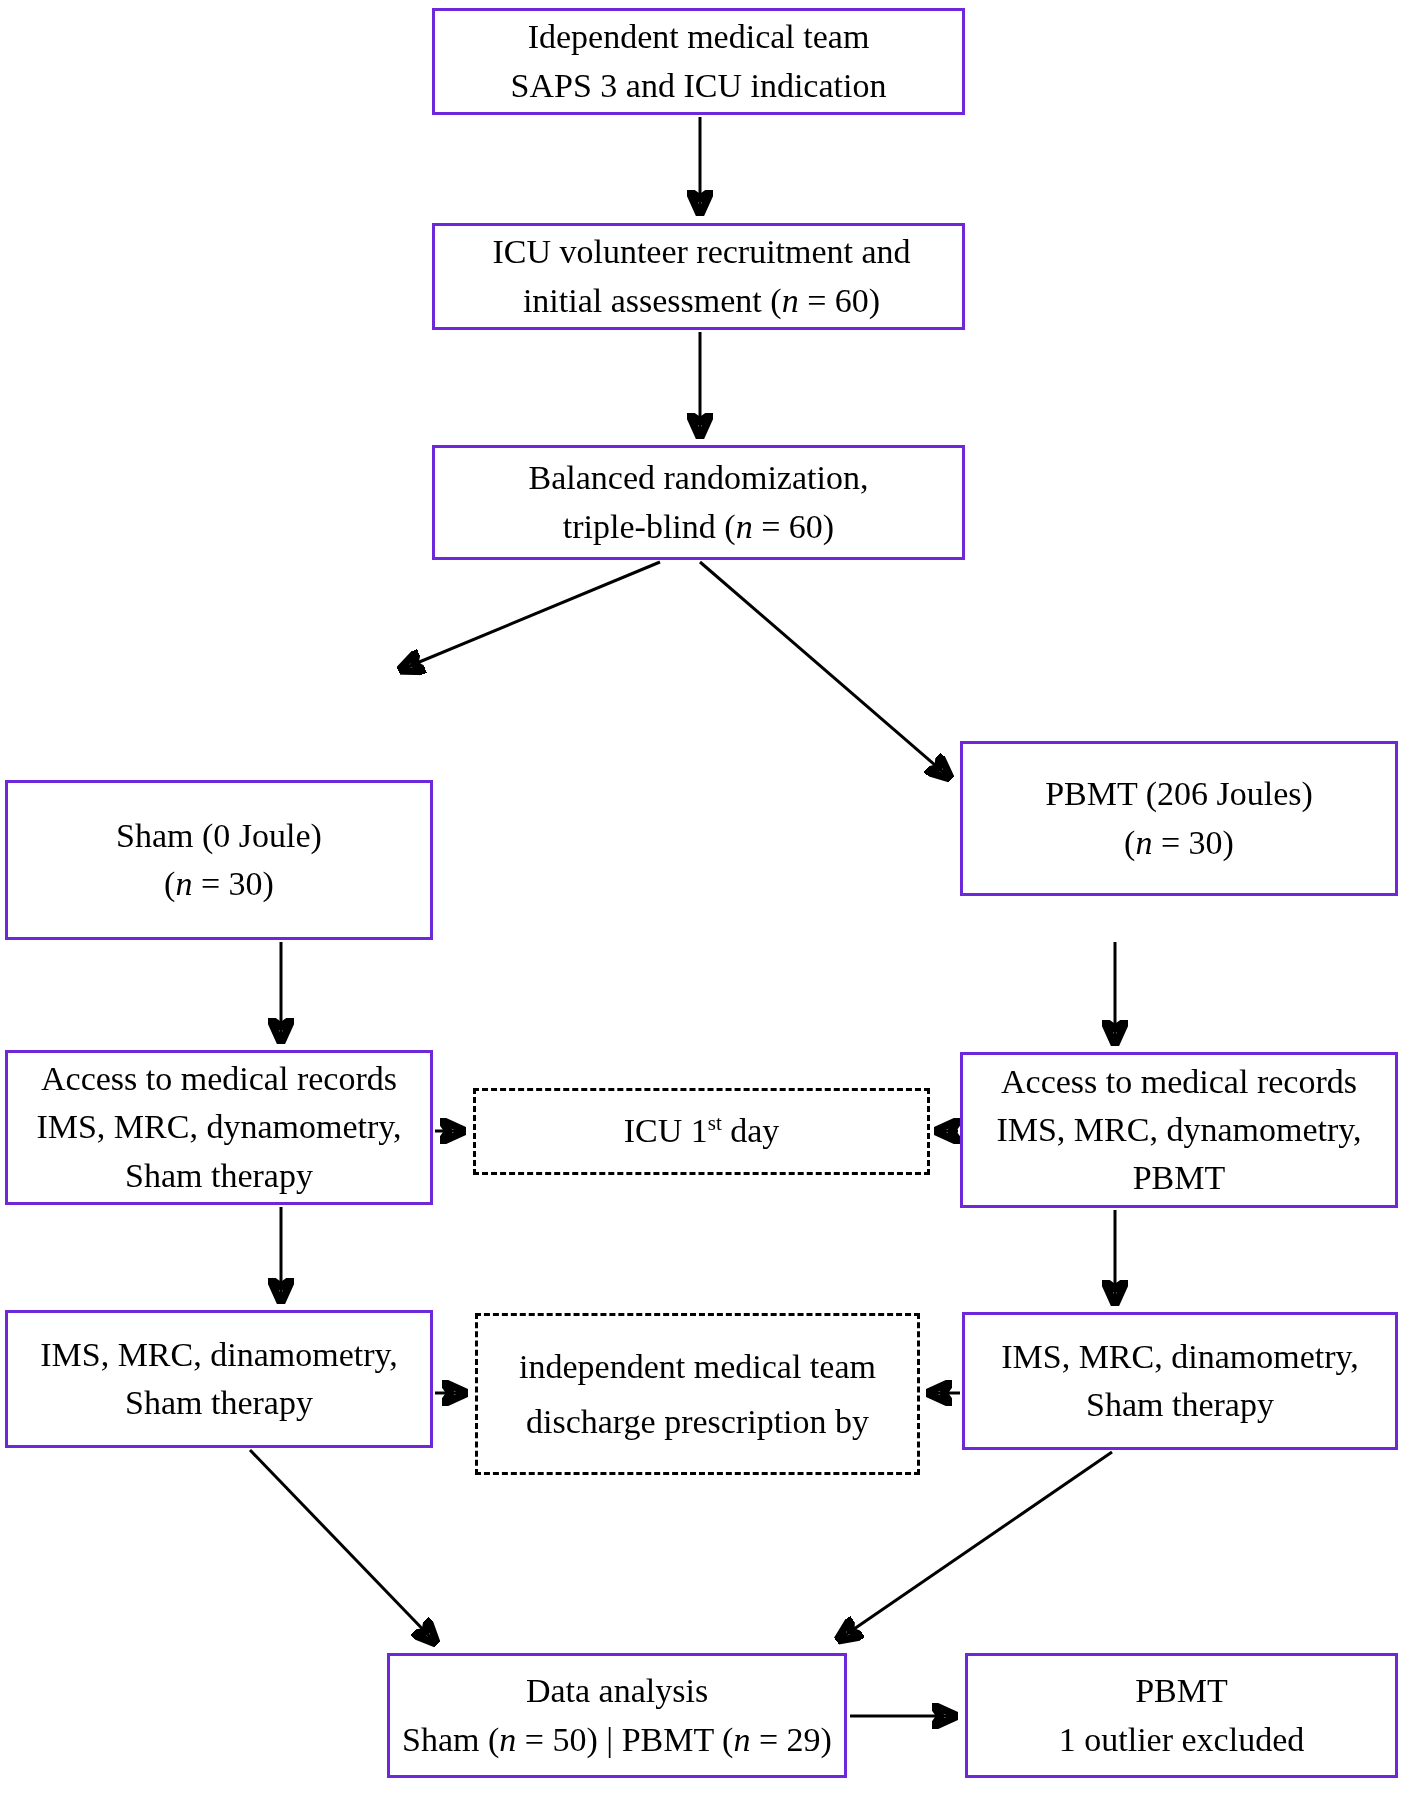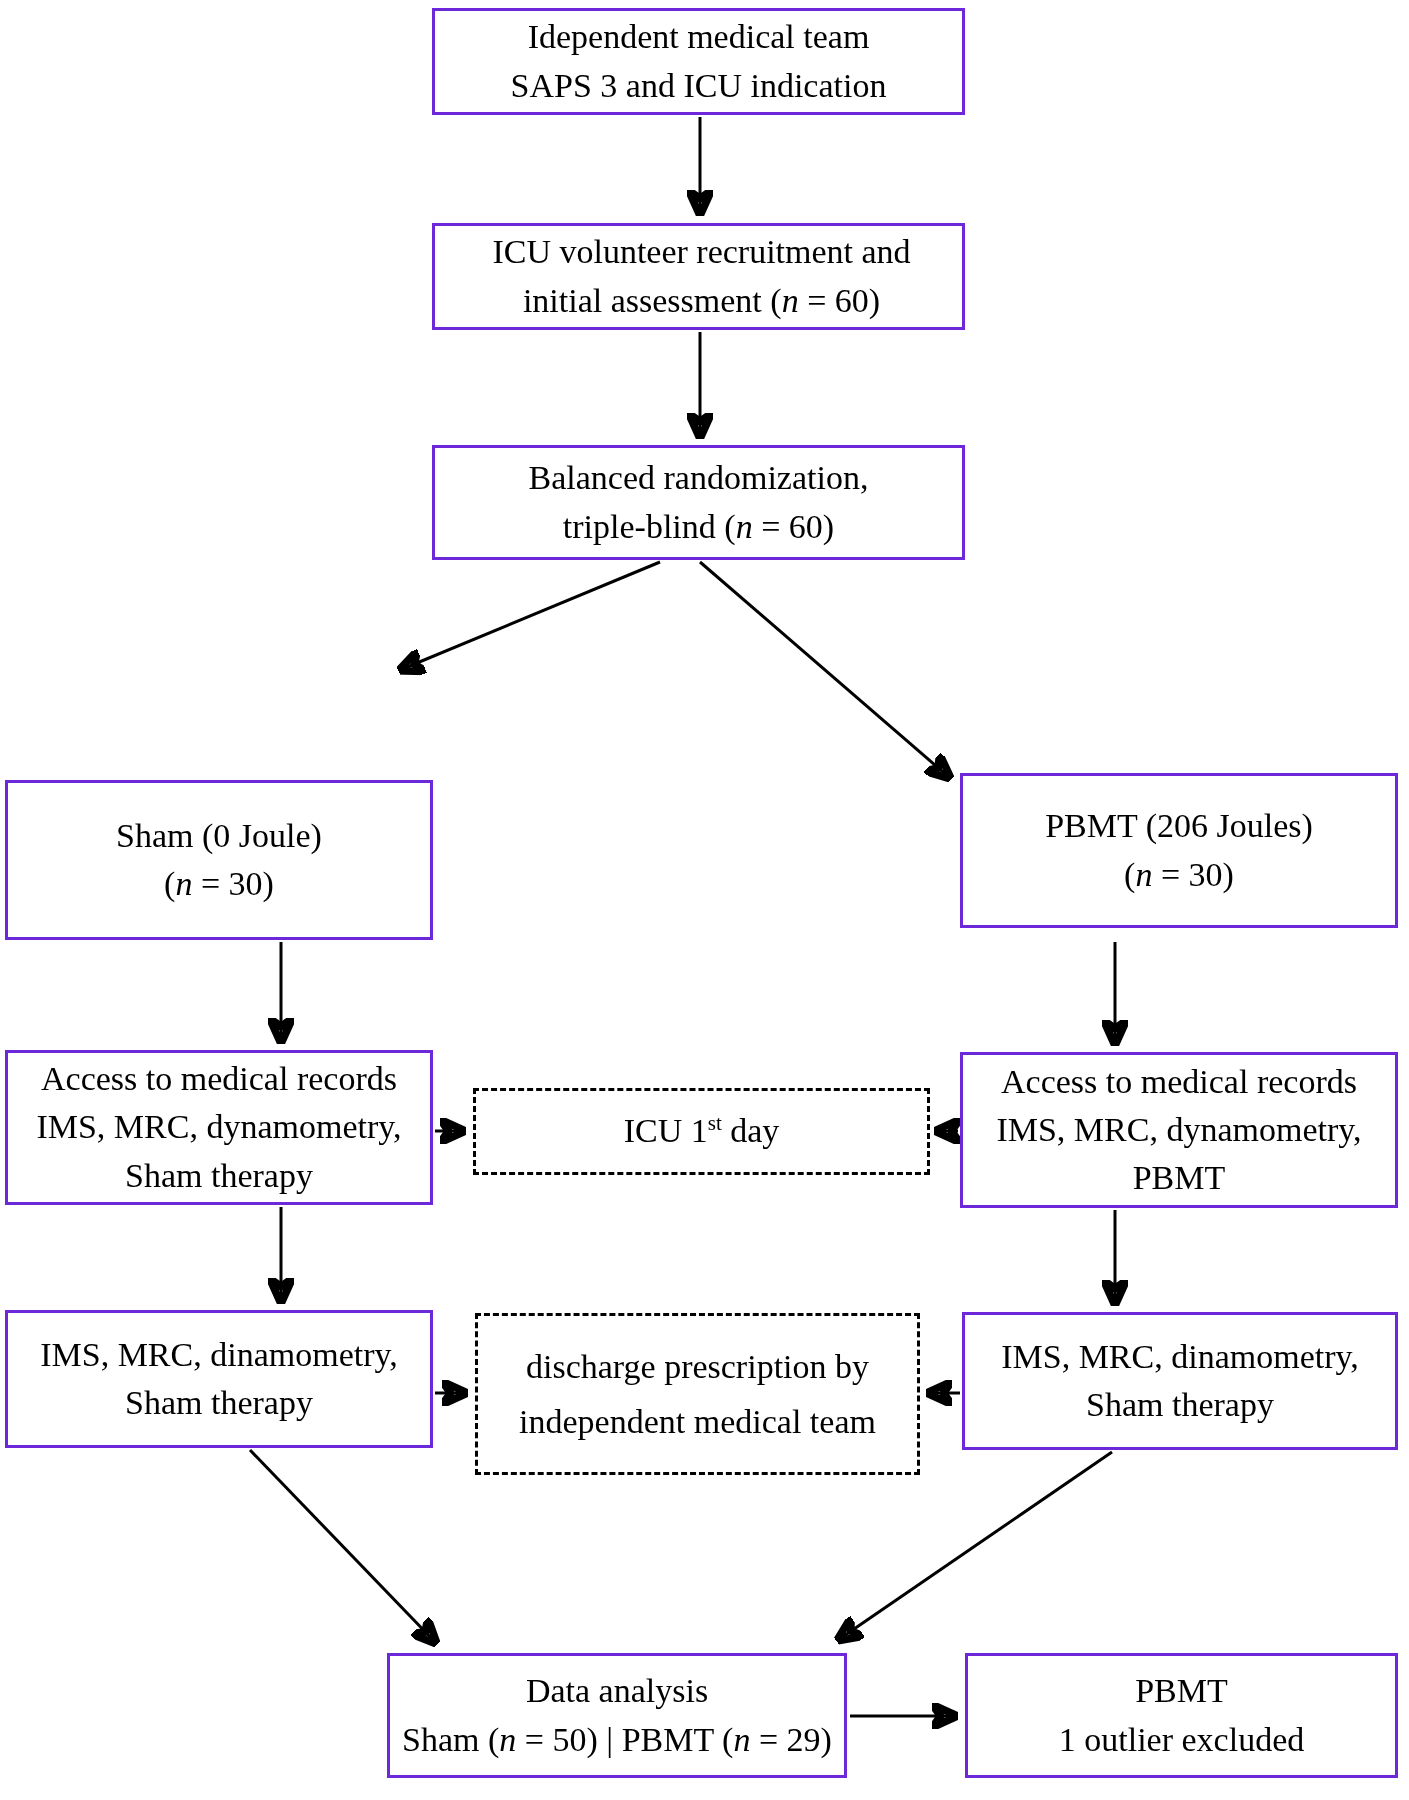--- a/index.html
+++ b/index.html
@@ -80,21 +80,21 @@
     </div>
   </div>
 
   <div class="box" style="left:5px; top:780px; width:428px; height:160px;">
     <div>Sham (0 Joule)</div>
     <div>
       <span>(</span><span class="it">n</span><span> = 30)</span>
     </div>
   </div>
 
-  <div class="box" style="left:960px; top:773px; width:438px; height:155px;">
+  <div class="box" style="left:960px; top:741px; width:438px; height:155px;">
     <div>PBMT (206 Joules)</div>
     <div>
       <span>(</span><span class="it">n</span><span> = 30)</span>
     </div>
   </div>
 
   <div class="box" style="left:5px; top:1050px; width:428px; height:155px;">
     <div>Access to medical records</div>
     <div>IMS, MRC, dynamometry,</div>
     <div>Sham therapy</div>
@@ -116,22 +116,22 @@
     <div>IMS, MRC, dinamometry,</div>
     <div>Sham therapy</div>
   </div>
 
   <div class="box" style="left:962px; top:1312px; width:436px; height:138px;">
     <div>IMS, MRC, dinamometry,</div>
     <div>Sham therapy</div>
   </div>
 
   <div class="box dashed lh-tall" style="left:475px; top:1313px; width:445px; height:162px;">
+    <div>independent medical team</div>
     <div>discharge prescription by</div>
-    <div>independent medical team</div>
   </div>
 
   <div class="box" style="left:387px; top:1653px; width:460px; height:125px;">
     <div>Data analysis</div>
     <div>
       <span>Sham (</span><span class="it">n</span><span> = 50) | PBMT (</span><span class="it">n</span><span> = 29)</span>
     </div>
   </div>
 
   <div class="box" style="left:965px; top:1653px; width:433px; height:125px;">

